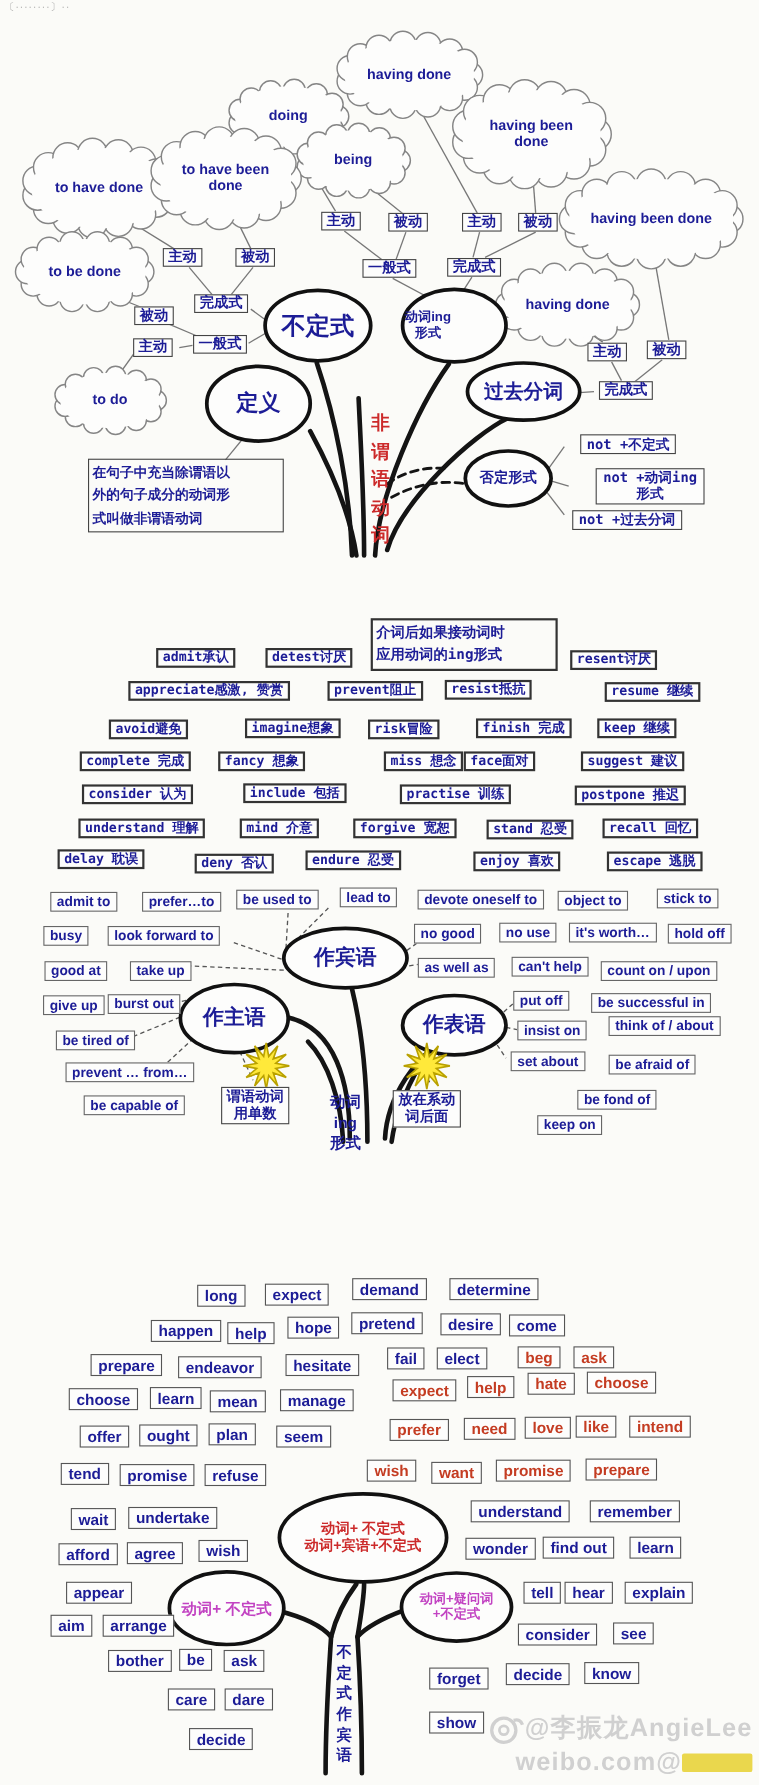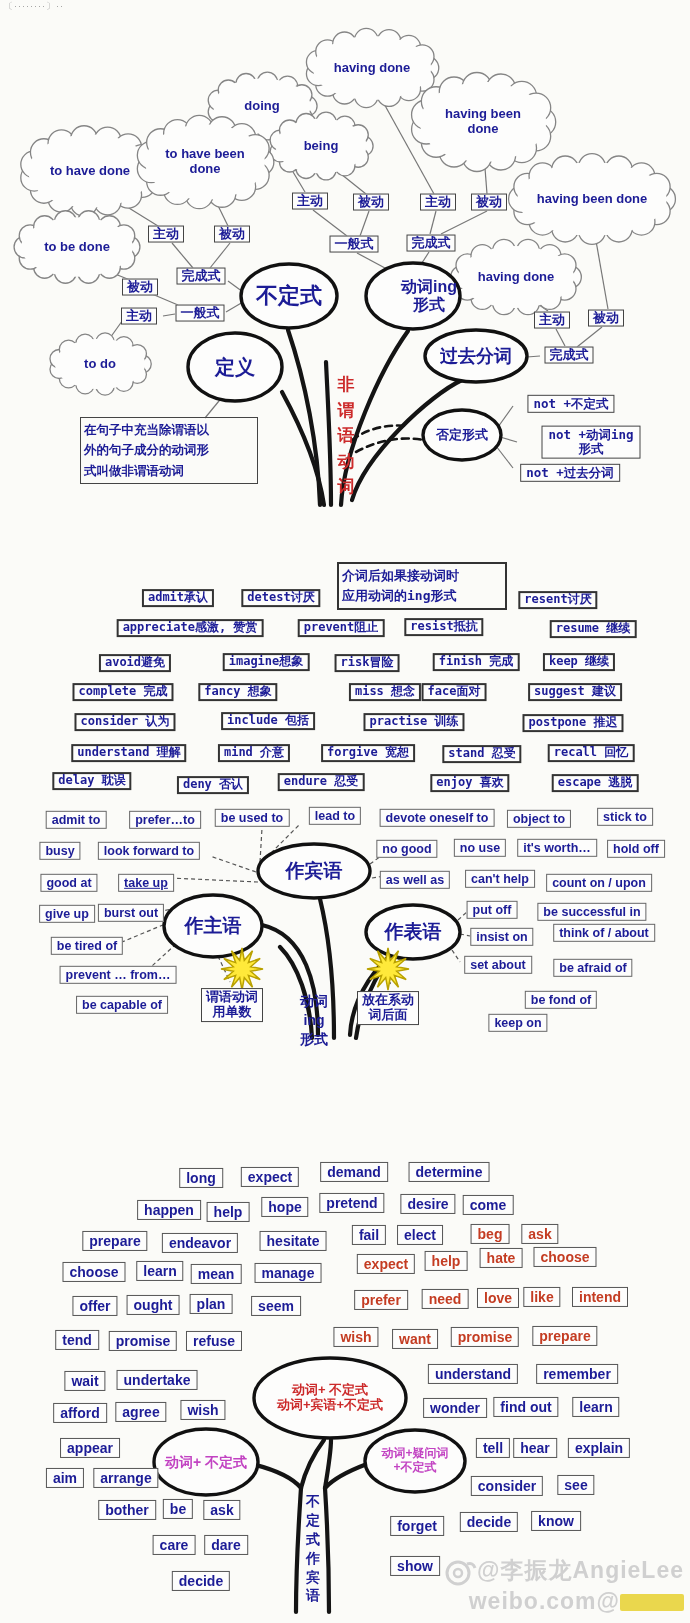--- a/index.html
+++ b/index.html
@@ -313,21 +313,21 @@
       <div class="lbl b1" style="left: 140px; top: 287px;">被动</div>
       <div class="lbl b1" style="left: 139px; top: 316px;">主动</div>
       <div class="lbl b1" style="left: 200px; top: 313px;">一般式</div>
       <div class="lbl b1" style="left: 552px; top: 320px;">主动</div>
       <div class="lbl b1" style="left: 606px; top: 318px;">被动</div>
       <div class="lbl b1" style="left: 569px; top: 355px;">完成式</div>
       <div class="lbl nb" style="left: 571px; top: 404px;">not +不定式</div>
       <div class="lbl nb" style="left: 591px; top: 442px;">not +动词ing形式</div>
       <div class="lbl nb" style="left: 570px; top: 473px;">not +过去分词</div>
       <div class="lbl ell" style="left: 289px; top: 296px; font-size: 22px;">不定式</div>
-      <div class="lbl ell" style="left: 429px; top: 296px; font-size: 16px;">动词ing
+      <div class="lbl ell" style="left: 389px; top: 296px; font-size: 12px;">动词ing
 形式</div>
       <div class="lbl ell" style="left: 476px; top: 356px; font-size: 18px;">过去分词</div>
       <div class="lbl ell" style="left: 235px; top: 367px; font-size: 20px;">定义</div>
       <div class="lbl ell" style="left: 462px; top: 435px; font-size: 13px;">否定形式</div>
       <div class="lbl vb" style="left: 178px; top: 598px;">admit承认</div>
       <div class="lbl vb" style="left: 281px; top: 598px;">detest讨厌</div>
       <div class="lbl vb" style="left: 558px; top: 600px;">resent讨厌</div>
       <div class="lbl vb" style="left: 190px; top: 628px;">appreciate感激, 赞赏</div>
       <div class="lbl vb" style="left: 341px; top: 628px;">prevent阻止</div>
       <div class="lbl vb" style="left: 444px; top: 627px;">resist抵抗</div>
@@ -363,21 +363,21 @@
       <div class="lbl pb" style="left: 437px; top: 818px;">devote oneself to</div>
       <div class="lbl pb" style="left: 539px; top: 819px;">object to</div>
       <div class="lbl pb" style="left: 625px; top: 817px;">stick to</div>
       <div class="lbl pb" style="left: 60px; top: 851px;">busy</div>
       <div class="lbl pb" style="left: 149px; top: 851px;">look forward to</div>
       <div class="lbl pb" style="left: 407px; top: 849px;">no good</div>
       <div class="lbl pb" style="left: 480px; top: 848px;">no use</div>
       <div class="lbl pb" style="left: 557px; top: 848px;">it's worth…</div>
       <div class="lbl pb" style="left: 636px; top: 849px;">hold off</div>
       <div class="lbl pb" style="left: 69px; top: 883px;">good at</div>
-      <div class="lbl pb" style="left: 146px; top: 883px; text-decoration: underline;">take up</div>
+      <div class="lbl pb" style="left: 146px; top: 883px;">take up</div>
       <div class="lbl pb" style="left: 415px; top: 880px;">as well as</div>
       <div class="lbl pb" style="left: 500px; top: 879px;">can't help</div>
       <div class="lbl pb" style="left: 599px; top: 883px;">count on / upon</div>
       <div class="lbl pb" style="left: 67px; top: 914px;">give up</div>
       <div class="lbl pb" style="left: 131px; top: 913px;">burst out</div>
       <div class="lbl pb" style="left: 492px; top: 910px;">put off</div>
       <div class="lbl pb" style="left: 592px; top: 912px;">be successful in</div>
       <div class="lbl pb" style="left: 87px; top: 946px;">be tired of</div>
       <div class="lbl pb" style="left: 502px; top: 937px;">insist on</div>
       <div class="lbl pb" style="left: 604px; top: 933px;">think of / about</div>

